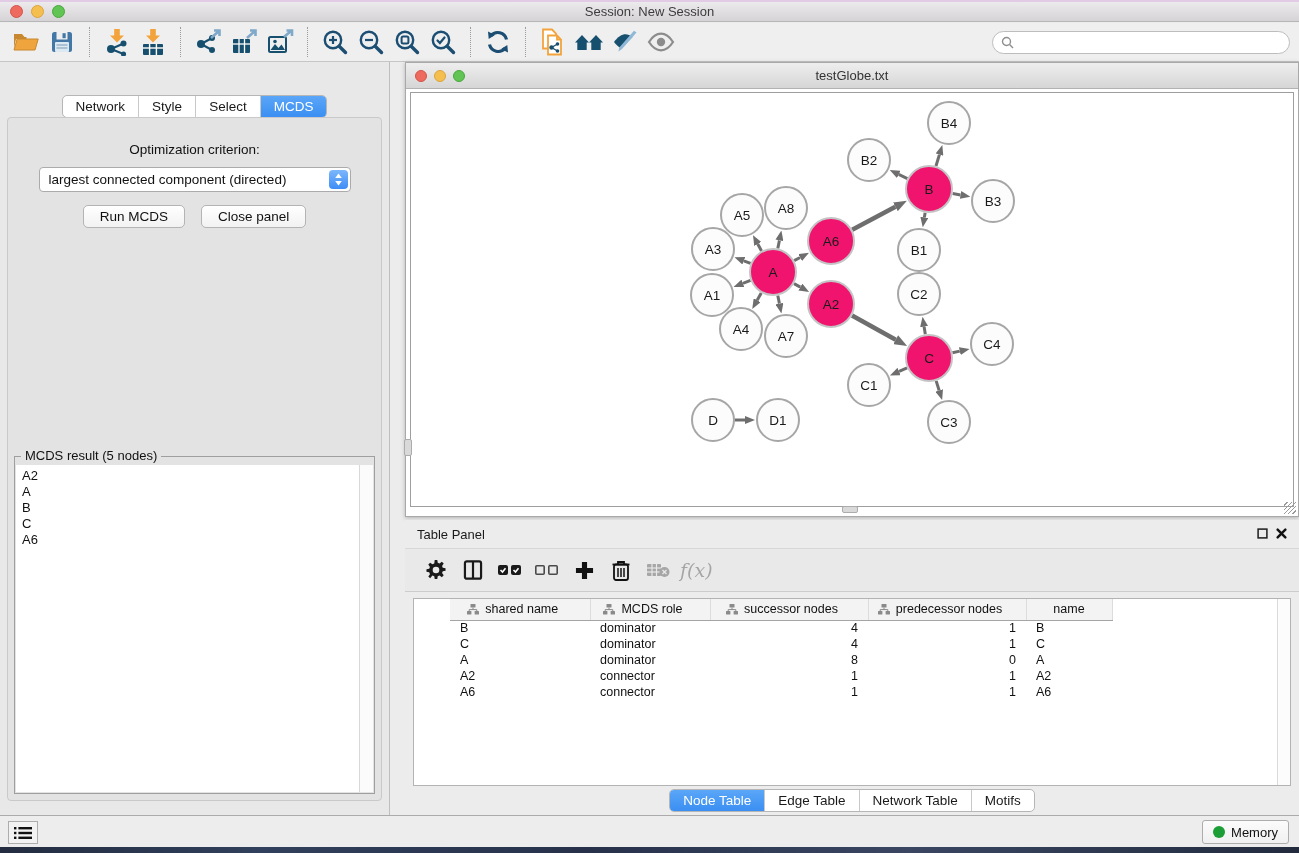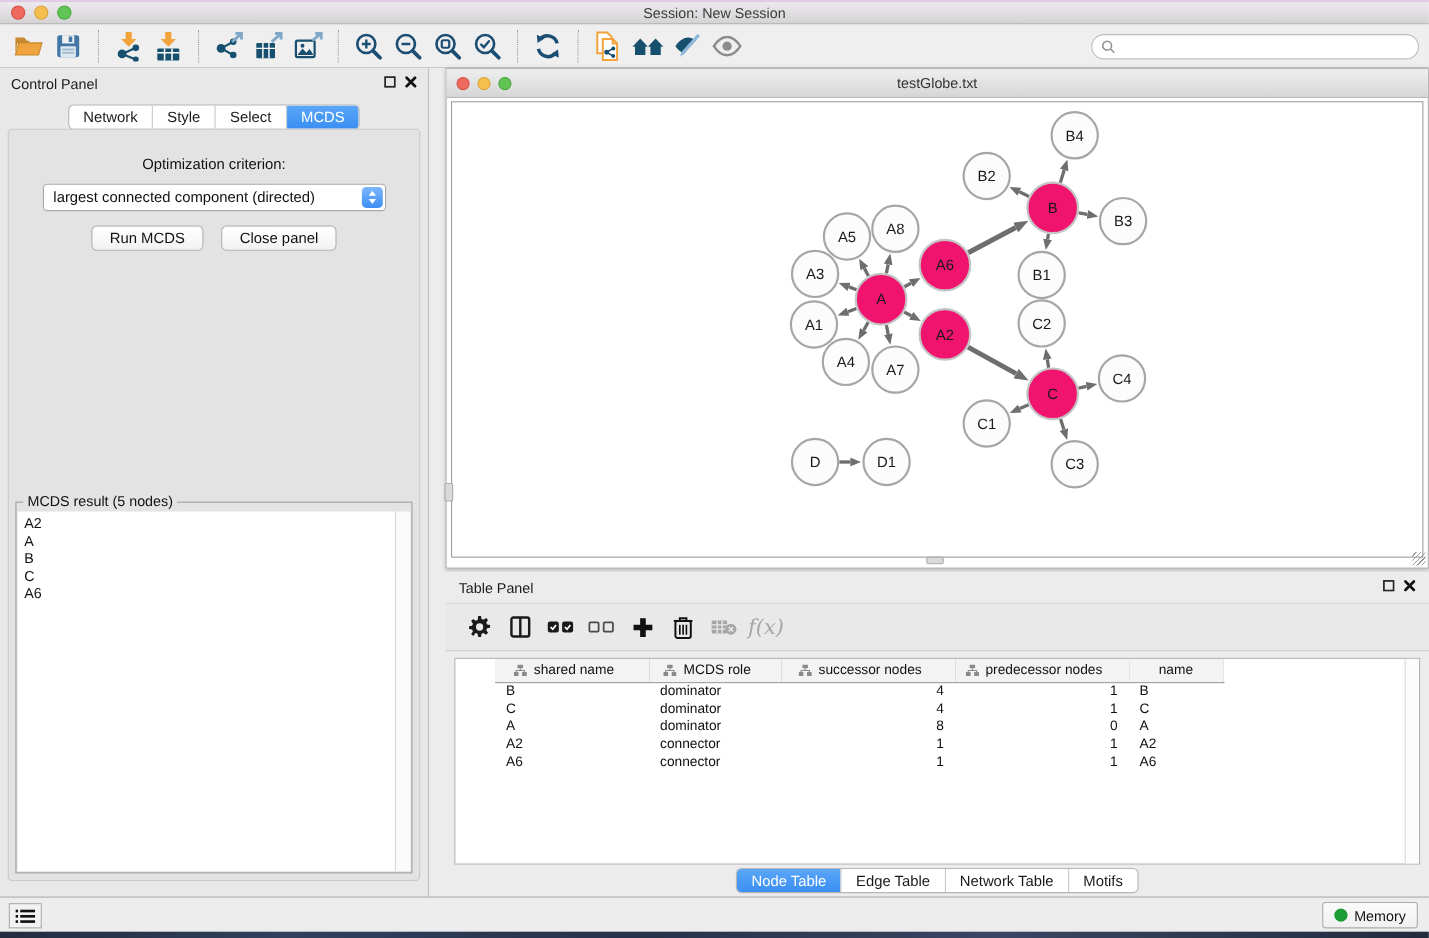--- a/index.html
+++ b/index.html
@@ -57,21 +57,21 @@
   .right-area { position:absolute; left:391px; top:62px; right:0; bottom:38px; background:#ECECEC; }
 
   
   .network-window { position:absolute; left:14px; top:0; right:0; height:455px; background:#fff;
     border:1px solid #A9A9A9; box-shadow:0 1px 4px rgba(0,0,0,.25); }
   .net-titlebar { position:absolute; left:0; top:0; right:0; height:26px;
     background:linear-gradient(#EEEEEE,#D6D6D6); border-bottom:1px solid #B2B2B2; display:flex; align-items:center; }
   .net-titlebar .lights { margin-left:9px; gap:7px; }
   .net-titlebar .light { width:12px; height:12px; }
   .net-titlebar .title { position:absolute; left:0; right:0; text-align:center; font-size:13px; color:#333; }
-  .net-canvas { position:absolute; left:4px; right:4px; top:29px; height:415px; background:#fff; border:1px solid #9E9E9E;padding-left:28px; }
+  .net-canvas { position:absolute; left:4px; right:4px; top:29px; height:415px; background:#fff; border:1px solid #9E9E9E; }
   .net-canvas svg { display:block; }
   .gripper-left { position:absolute; left:-2px; top:376px; width:8px; height:17px; background:#D9D9D9; border:1px solid #ACACAC; border-radius:2px; }
   .gripper-bottom { position:absolute; left:436px; bottom:3px; width:16px; height:7px; background:#D9D9D9; border:1px solid #ACACAC; border-radius:2px; }
   .resize-corner { position:absolute; right:2px; bottom:2px; width:12px; height:12px;
     background:repeating-linear-gradient(135deg, transparent 0 2px, #9A9A9A 2px 3px); }
 
   
   .table-panel { position:absolute; left:14px; top:458px; right:0; bottom:0; background:#ECECEC; }
   .tp-toolbar { position:absolute; left:0; right:0; top:28px; height:44px; background:#E9E9E9;
     border-top:1px solid #D8D8D8; border-bottom:1px solid #CCCCCC; display:flex; align-items:center; padding-left:16px; gap:7px; }
@@ -259,31 +259,20 @@
     <div class="searchbox">
       <svg width="13" height="13" viewBox="0 0 13 13">
           <circle cx="5.5" cy="5.5" r="4" fill="none" stroke="#8F8F8F" stroke-width="1.4"></circle>
           <line x1="8.6" y1="8.6" x2="12" y2="12" stroke="#8F8F8F" stroke-width="1.4"></line>
         </svg>
       <input type="text" placeholder="" style="">
     </div>
   </div>
 
   <div class="control-panel">
-    <div class="panel-header">
-      <span class="p-title">Control Panel</span>
-      <span class="p-icons">
-        <span><svg width="11" height="11" viewBox="0 0 10 10">
-              <rect x="1" y="1" width="8" height="8" fill="none" stroke="#222" stroke-width="1.4"></rect>
-            </svg></span>
-        <span><svg width="11" height="11" viewBox="0 0 10 10">
-              <path d="M1.5 1.5l7 7M8.5 1.5l-7 7" stroke="#111" stroke-width="2.2" stroke-linecap="round"></path>
-            </svg></span>
-      </span>
-    </div>
     <div class="cp-tabs">
       <div class="segmented">
           <div class="seg">Network</div>
           <div class="seg">Style</div>
           <div class="seg">Select</div>
           <div class="seg active">MCDS</div>
         </div>
     </div>
     <div class="cp-body">
       <div class="criterion-label">Optimization criterion:</div>

